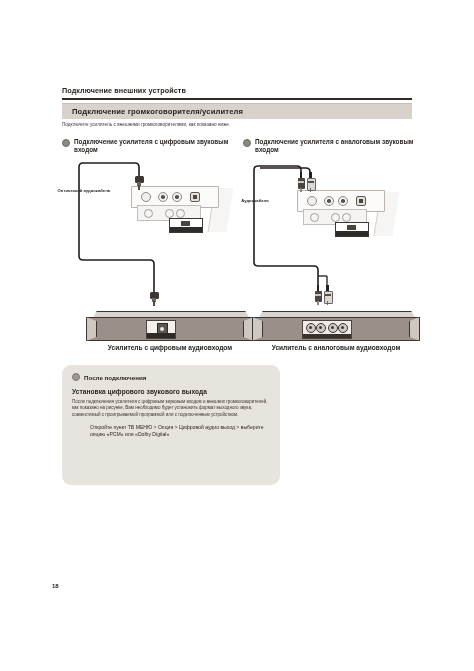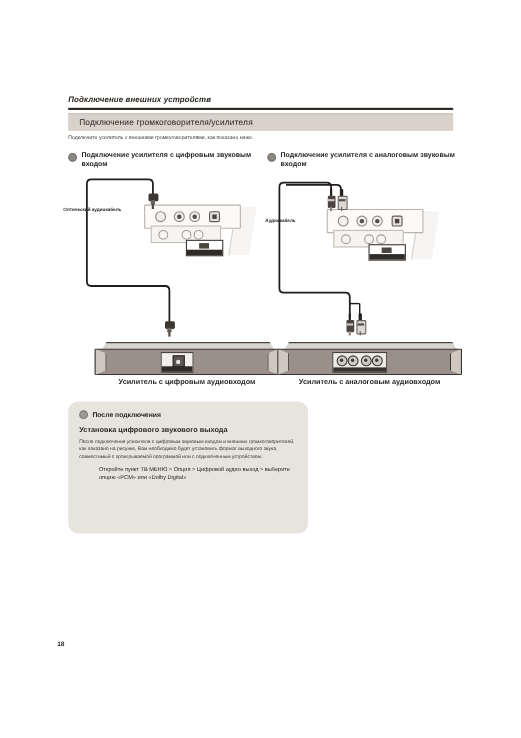--- a/index.html
+++ b/index.html
@@ -6,30 +6,30 @@
   body{
     width:474px;height:671px;
     font-family:"Liberation Sans","DejaVu Sans",sans-serif;
     color:#231f1c;
     overflow:hidden;
     position:relative;
   }
   .page{position:absolute;inset:0;background:#fff;}
 
   
-  .hdr{position:absolute;left:62px;top:86px;width:350px;font-style:italic;}
+  .hdr{position:absolute;left:62px;top:86px;width:350px;}
   .hdr-title{font-size:7.2px;font-weight:bold;letter-spacing:.1px;color:#2a2520;}
   .hdr-rule{margin-top:3px;height:2.4px;background:#2f2a26;width:350px;}
 
   .bandbar{
     position:absolute;left:62px;top:103px;width:350px;height:15px;
     background:#d8d2cb;border-top:1px solid #c6bfb7;
   }
   .bandbar-txt{
-    position:absolute;left:10px;top:3.2px;font-size:7.6px;font-weight:normal;
+    position:absolute;left:10px;top:3.2px;font-size:7.6px;font-weight:bold;
     color:#241f1b;letter-spacing:.15px;
   }
 
   .intro{
     position:absolute;left:62px;top:122px;width:350px;
     font-size:4.6px;color:#3a3430;letter-spacing:.05px;
   }
 
   
   .col{position:absolute;top:138px;width:175px;}

